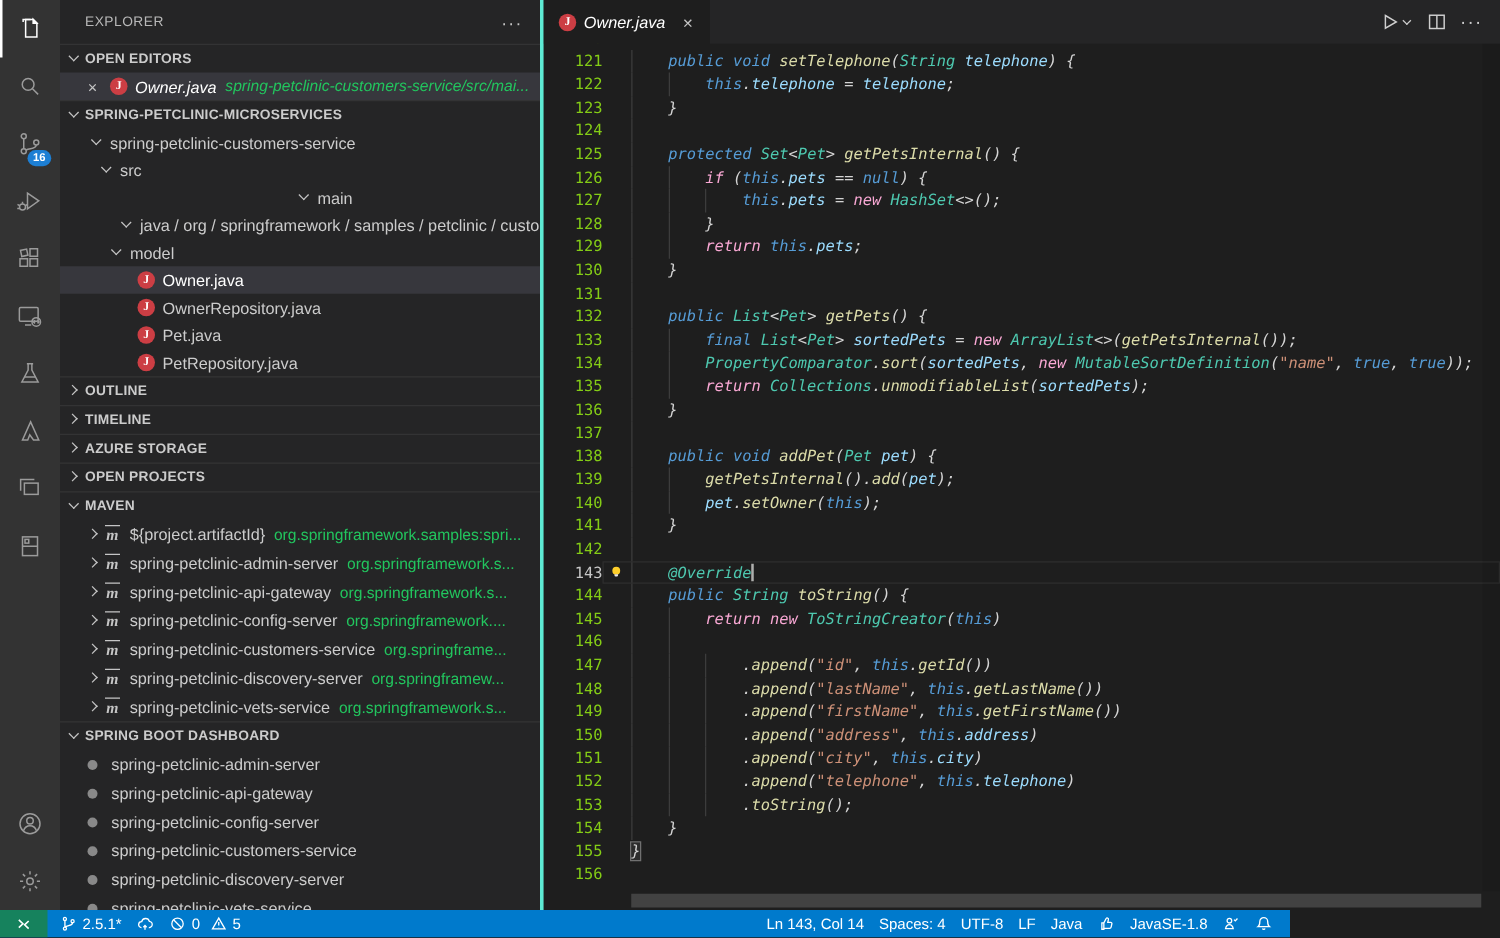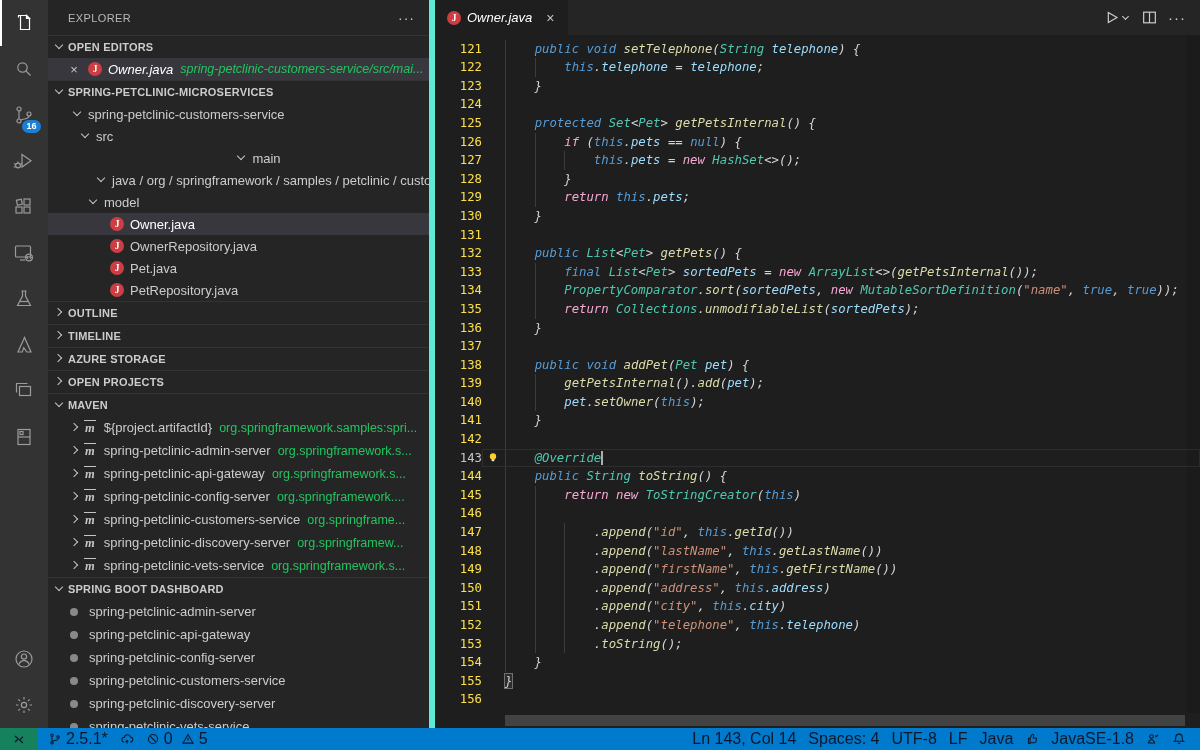--- a/index.html
+++ b/index.html
@@ -9,21 +9,21 @@
   
   #activitybar{position:absolute;left:0;top:0;width:48px;height:728px;background:#333333;z-index:5;}
   .ab-item{width:48px;height:46px;display:flex;align-items:center;justify-content:center;color:#9b9b9b;position:relative;cursor:pointer;box-sizing:border-box;}
   .ab-item svg{width:24px;height:24px;}
   .ab-item.active{color:#ffffff;border-left:2px solid #ffffff;padding-right:2px;}
   .ab-badge{position:absolute;bottom:5px;right:7px;background:#1d7fd4;color:#fff;border-radius:9px;
     font-size:9px;font-weight:bold;padding:1.5px 4.5px;line-height:1.1;}
   #ab-bottom{position:absolute;bottom:0;left:0;width:48px;}
 
   
-  #sidebar{position:absolute;left:48px;top:0;width:387px;height:728px;background:#252526;color:#cccccc;overflow:hidden;border-right:6px solid #5eead4;box-sizing:border-box;}
+  #sidebar{position:absolute;left:48px;top:0;width:387px;height:728px;background:#252526;color:#cccccc;overflow:hidden;border-right:3px solid #5eead4;box-sizing:border-box;}
   .sb-title{height:35px;display:flex;align-items:center;padding:0 14px 0 20px;font-size:11px;color:#b8b8b8;letter-spacing:.4px;}
   .sb-title .spacer{flex:1;}
   .sb-more{color:#c5c5c5;font-size:14px;letter-spacing:1px;cursor:pointer;}
   .pane-header{height:22px;display:flex;align-items:center;font-weight:bold;font-size:11px;color:#cccccc;
     padding-left:4px;border-top:1px solid rgba(97,97,97,.25);cursor:pointer;letter-spacing:.2px;}
   .chev{width:16px;height:16px;flex:none;position:relative;}
   .chev::before{content:"";position:absolute;width:5px;height:5px;border-right:1.4px solid #c5c5c5;border-bottom:1.4px solid #c5c5c5;left:4px;top:3px;transform:rotate(45deg);}
   .chev.col::before{transform:rotate(-45deg);left:3px;top:4px;}
   .row{height:22px;display:flex;align-items:center;font-size:13px;white-space:nowrap;overflow:hidden;cursor:pointer;color:#cccccc;}
   .row.sel{background:#37373d;color:#ffffff;}
@@ -47,37 +47,37 @@
   #editor-actions svg{width:17px;height:17px;display:block;}
   .ea{display:flex;align-items:center;cursor:pointer;}
   .ea .dd{margin-left:1px;width:10px;height:10px;position:relative;}
   .ea .dd::before{content:"";position:absolute;width:4px;height:4px;border-right:1.2px solid #cfcfcf;border-bottom:1.2px solid #cfcfcf;transform:rotate(45deg);left:2px;top:1px;}
   .ea.more{font-size:15px;letter-spacing:1px;}
 
   
   #codeview{position:absolute;left:0;top:35px;right:0;bottom:15px;overflow:hidden;}
   #codelines{position:absolute;left:0;top:-14px;right:0;font-family:"DejaVu Sans Mono",monospace;font-size:12.3px;}
   .crow{display:flex;height:18.6px;line-height:18.6px;position:relative;}
-  .crow .ln{width:47px;flex:none;text-align:right;color:#fde047;}
+  .crow .ln{width:47px;flex:none;text-align:right;color:#84cc16;}
   .crow .glyph{width:23px;flex:none;position:relative;}
   .crow .ct{position:relative;white-space:pre;flex:1;color:#d4d4d4;font-style:italic;}
   .crow.cur .ln{color:#c6c6c6;}
   .crow.cur::after{content:"";position:absolute;left:47px;right:0;top:0;bottom:0;border:1px solid #2e2e2e;box-sizing:border-box;pointer-events:none;}
   .g{position:absolute;top:0;bottom:0;width:1px;background:#3c3c3c;}
   .cursor{position:absolute;top:2px;bottom:2px;width:1.5px;background:#aeafad;}
   .tok-k{color:#569CD6;} .tok-c{color:#f9a8d4;} .tok-t{color:#4EC9B0;} .tok-f{color:#DCDCAA;}
   .tok-v{color:#9CDCFE;} .tok-s{color:#CE9178;} .tok-p{color:#D4D4D4;}
   .tok-pb{color:#D4D4D4;outline:1px solid #707070;background:rgba(90,90,90,.25);}
   .bulb{position:absolute;left:4px;top:2px;}
   #hscroll{position:absolute;left:70px;right:15px;bottom:2px;height:11px;background:rgba(121,121,121,.4);}
   #vscroll{position:absolute;right:0;top:35px;width:14px;bottom:15px;background:rgba(0,0,0,.08);}
 
   
-  #statusbar{position:absolute;left:0;bottom:0;width:1200px;height:22px;background:#007ACC;color:#0f172a;
-    display:flex;align-items:center;font-size:16px;z-index:6;}
+  #statusbar{position:absolute;left:0;bottom:0;width:1032px;height:22px;background:#007ACC;color:#ffffff;
+    display:flex;align-items:center;font-size:12px;z-index:6;}
   #statusbar svg{width:14px;height:14px;display:block;}
   .sb-remote{width:38px;height:22px;background:#16825D;display:flex;align-items:center;justify-content:center;flex:none;cursor:pointer;}
   .sbi{display:flex;align-items:center;gap:4px;padding:0 6px;height:22px;cursor:pointer;white-space:nowrap;}
   #sb-right{margin-left:auto;display:flex;align-items:center;padding-right:8px;}
 </style>
 </head>
 <body>
 
 <div class="app">
   <div id="activitybar">

